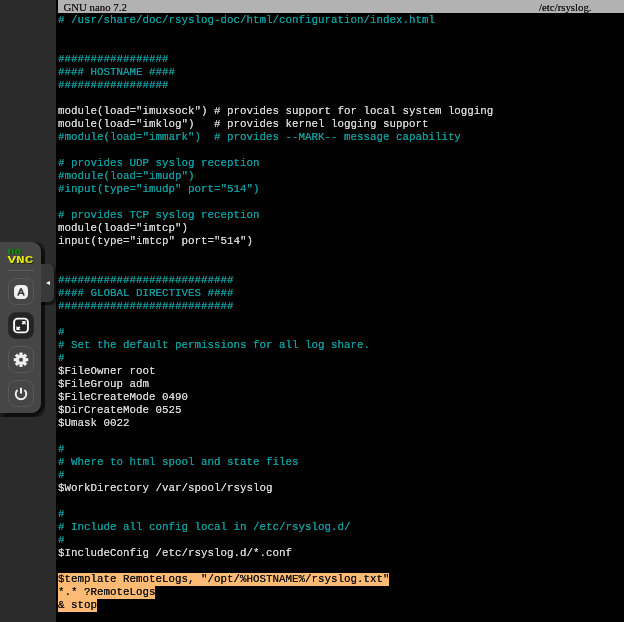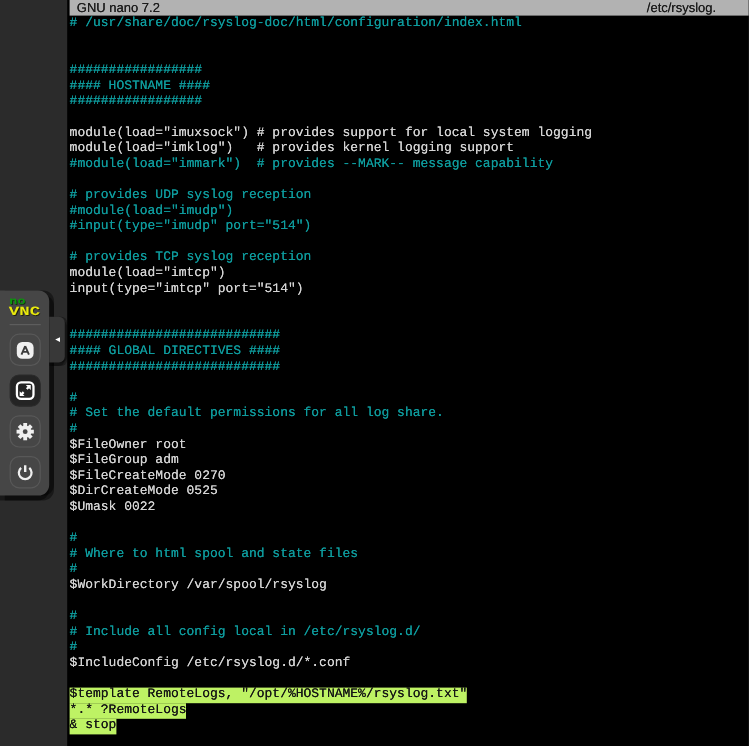--- a/index.html
+++ b/index.html
@@ -1,20 +1,20 @@
 <!DOCTYPE html>
 <html><head><meta charset="utf-8">
 <style>
   html,body{margin:0;padding:0;width:624px;height:622px;background:#2b2b2b;overflow:hidden;position:relative}body{filter:brightness(1)}
   #term{position:absolute;left:56px;top:0;width:568px;height:622px;background:#000}
   #titlebar{position:absolute;left:58px;top:0;width:566px;height:13px;background:#b2b2b2}
   .trow{position:absolute;left:58px;white-space:pre;font-family:"Liberation Mono",monospace;font-size:10.833px;line-height:13px;height:13px;color:#d4d4d4;text-shadow:0 0 .45px currentColor}
   .tc{color:#0e9b9d}
-  .sel{display:inline-block;height:13px;background:#bef264;color:#151515;text-shadow:0 0 .55px currentColor}
-  .tbtext{position:absolute;top:0.5px;white-space:pre;font-family:Liberation Sans, sans-serif;font-size:10.833px;line-height:13px;color:#1c1c1c;text-shadow:0 0 .55px currentColor}
+  .sel{display:inline-block;height:13px;background:#fdba74;color:#151515;text-shadow:0 0 .55px currentColor}
+  .tbtext{position:absolute;top:0.5px;white-space:pre;font-family:Liberation Serif, serif;font-size:10.833px;line-height:13px;color:#1c1c1c;text-shadow:0 0 .55px currentColor}
   #panel{position:absolute;left:0;top:242px;width:41px;height:171px;background:#464646;border-radius:0 9px 9px 0;box-shadow:4px 0 0 rgba(0,0,0,0.42),0 4px 0 rgba(0,0,0,0.42),4px 4px 0 rgba(0,0,0,0.42)}
   #handle{position:absolute;left:41px;top:264px;width:13px;height:38px;background:#383838;border-radius:0 5px 5px 0;box-shadow:2px 0 0 rgba(0,0,0,0.3),0 3px 0 rgba(0,0,0,0.3),2px 3px 0 rgba(0,0,0,0.3)}
   #harrow{position:absolute;left:45.5px;top:280.5px;width:0;height:0;border-top:2.8px solid transparent;border-bottom:2.8px solid transparent;border-right:4.4px solid #fff}
   #divider{position:absolute;left:7.5px;top:270px;width:26px;height:1.2px;background:#5d5d5d}
   .btn{position:absolute;left:7.5px;width:26px;height:27px;border:1px solid #585858;border-radius:8px;box-sizing:border-box}
   .btn.active{background:#242424;border-color:#2a2a2a}
   #keyicon{position:absolute;left:5.5px;top:6px;width:14px;height:14px;background:#f0f0f0;border-radius:4.5px}
 </style></head>
 <body>
 <div id="term"></div>
@@ -35,21 +35,21 @@
 <div class="trow" style="top:221.5px">module(load="imtcp")</div>
 <div class="trow" style="top:234.5px">input(type="imtcp" port="514")</div>
 <div class="trow tc" style="top:273.5px">###########################</div>
 <div class="trow tc" style="top:286.5px">#### GLOBAL DIRECTIVES ####</div>
 <div class="trow tc" style="top:299.5px">###########################</div>
 <div class="trow tc" style="top:325.5px">#</div>
 <div class="trow tc" style="top:338.5px"># Set the default permissions for all log share.</div>
 <div class="trow tc" style="top:351.5px">#</div>
 <div class="trow" style="top:364.5px">$FileOwner root</div>
 <div class="trow" style="top:377.5px">$FileGroup adm</div>
-<div class="trow" style="top:390.5px">$FileCreateMode 0270</div>
+<div class="trow" style="top:390.5px">$FileCreateMode 0490</div>
 <div class="trow" style="top:403.5px">$DirCreateMode 0525</div>
 <div class="trow" style="top:416.5px">$Umask 0022</div>
 <div class="trow tc" style="top:442.5px">#</div>
 <div class="trow tc" style="top:455.5px"># Where to html spool and state files</div>
 <div class="trow tc" style="top:468.5px">#</div>
 <div class="trow" style="top:481.5px">$WorkDirectory /var/spool/rsyslog</div>
 <div class="trow tc" style="top:507.5px">#</div>
 <div class="trow tc" style="top:520.5px"># Include all config local in /etc/rsyslog.d/</div>
 <div class="trow tc" style="top:533.5px">#</div>
 <div class="trow" style="top:546.5px">$IncludeConfig /etc/rsyslog.d/*.conf</div>

